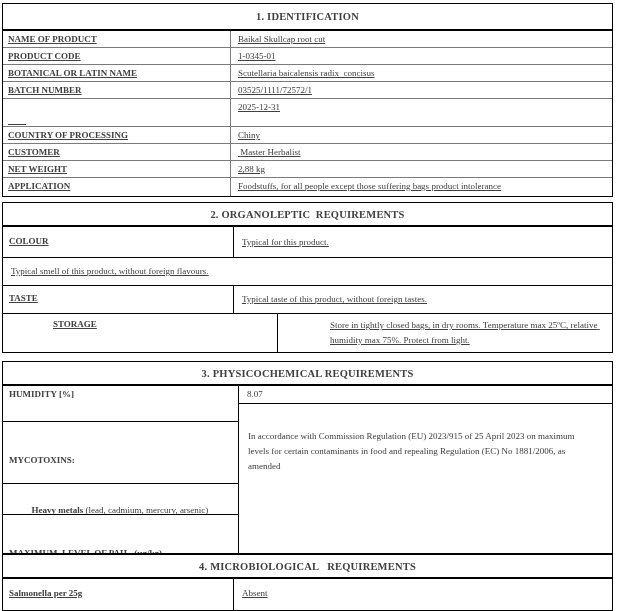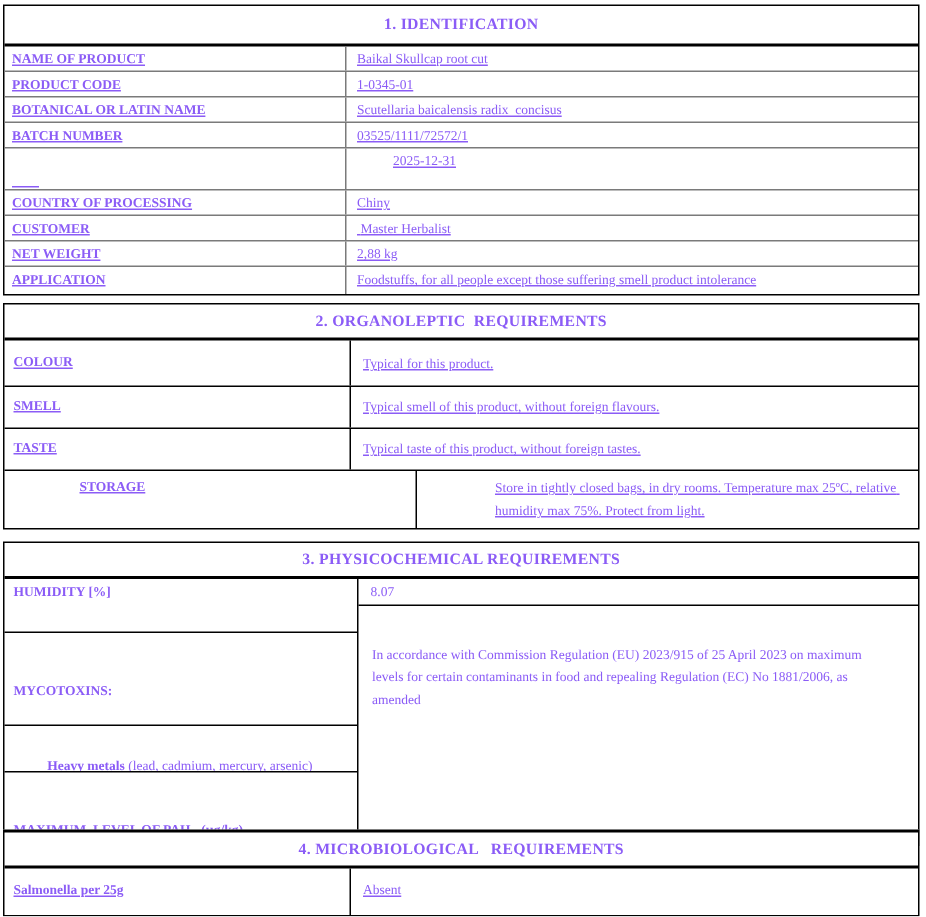--- a/index.html
+++ b/index.html
@@ -1,18 +1,18 @@
 <!DOCTYPE html>
 <html><head>
 <meta charset="utf-8">
 <style>
   html,body { margin:0; padding:0; background:#fff; }
   .page {
     position:relative; width:617px; height:611px; background:#ffffff;
-    font-family:"Liberation Serif", serif; color:#8b5cf6; overflow:hidden;
+    font-family:"Liberation Serif", serif; color:#404040; overflow:hidden;
   }
   .tbl {
     position:absolute; left:2px; width:611px; box-sizing:border-box;
     border:1.5px solid #000; background:#fff;
   }
   .t1 { top:3px; }
   .t2 { top:202px; }
   .t3 { top:361px; }
   .t4 { top:553px; }
 
@@ -23,21 +23,21 @@
   }
   .t1 .sec-title { height:27px; }
   .t2 .sec-title, .t3 .sec-title, .t4 .sec-title { height:24px; border-bottom-width:2px; }
 
   .row { display:flex; box-sizing:border-box; }
   .cell { box-sizing:border-box; font-size:9px; line-height:13px; white-space:pre-wrap; overflow:hidden;text-decoration:underline; }
   .label { font-weight:700; }
 
   
   .t1 .row { height:17px; border-bottom:1px solid #7a7a7a; }
-  .t1 .row.tall { height:28px;gap:24px; }
+  .t1 .row.tall { height:28px; }
   .t1 .row.last { height:18px; border-bottom:none; }
   .t1 .label { width:228px; border-right:1px solid #7a7a7a; padding:2px 4px 0 5px; }
   .t1 .value { flex:1; padding:2px 8px 0 7px; }
 
   
   .t2 .row { border-bottom:1.5px solid #000; }
   .t2 .row:last-child { border-bottom:none; }
   .t2 .label { width:231px; border-right:1.5px solid #000; padding:8px 4px 0 6px; }
   .t2 .value { flex:1; padding:8px 14px 0 8px; line-height:15px; }
   .t2 .r-colour { height:31px; }
@@ -105,32 +105,31 @@
     <div class="row">
       <div class="cell label">CUSTOMER</div>
       <div class="cell value"> Master Herbalist</div>
     </div>
     <div class="row">
       <div class="cell label">NET WEIGHT</div>
       <div class="cell value">2,88 kg</div>
     </div>
     <div class="row last">
       <div class="cell label">APPLICATION</div>
-      <div class="cell value">Foodstuffs, for all people except those suffering smell product intolerance</div>
+      <div class="cell value">Foodstuffs, for all people except those suffering bags product intolerance</div>
     </div>
   </section>
 
   <section class="tbl t2">
     <div class="sec-title">2. ORGANOLEPTIC  REQUIREMENTS</div>
     <div class="row r-colour">
       <div class="cell label">COLOUR</div>
       <div class="cell value">Typical for this product.</div>
     </div>
     <div class="row r-smell">
-      <div class="cell label">SMELL</div>
       <div class="cell value">Typical smell of this product, without foreign flavours.</div>
     </div>
     <div class="row r-taste">
       <div class="cell label">TASTE</div>
       <div class="cell value">Typical taste of this product, without foreign tastes.</div>
     </div>
     <div class="row r-storage">
       <div class="cell label">STORAGE</div>
       <div class="cell value">Store in tightly closed bags, in dry rooms. Temperature max 25ºC, relative humidity max 75%. Protect from light.</div>
     </div>

